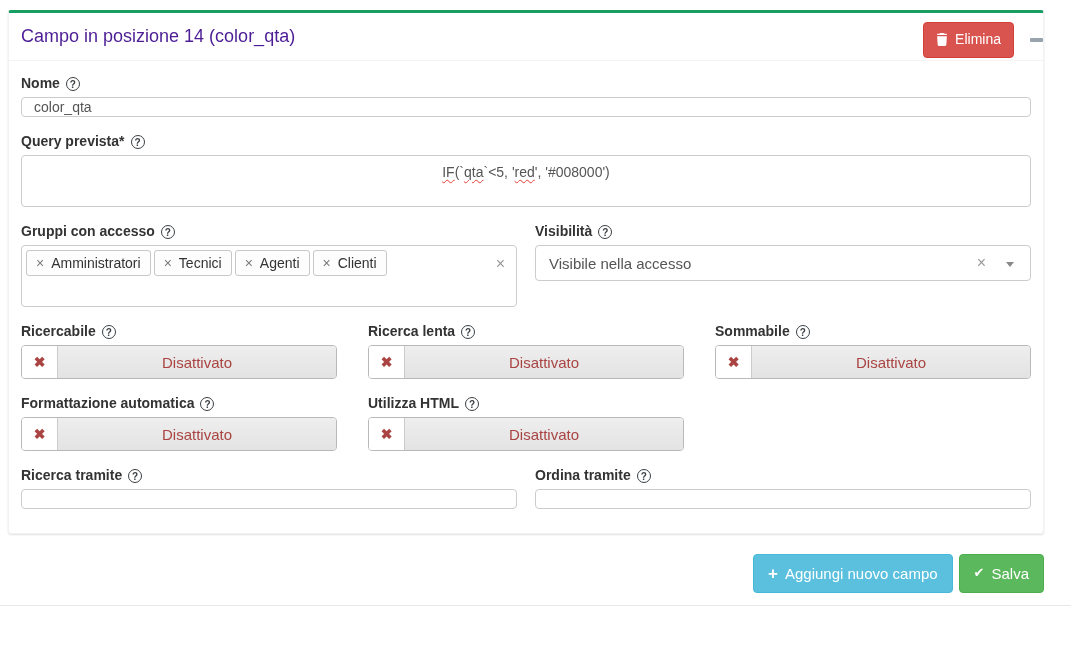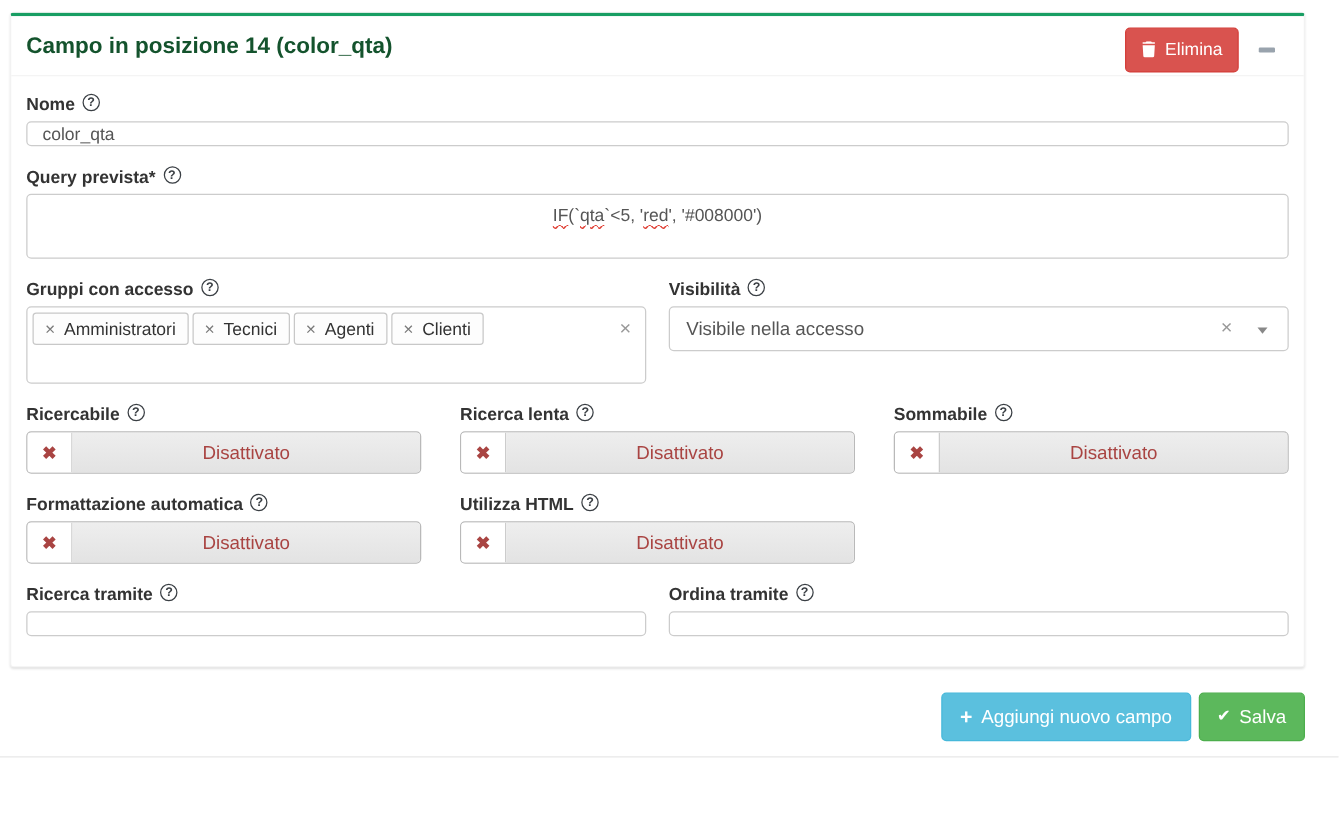--- a/index.html
+++ b/index.html
@@ -14,37 +14,37 @@
     border: 1px solid #f2f2f2;
     border-top: 3px solid #189e63;
     border-radius: 3px;
     box-shadow: 0 1px 2px rgba(0,0,0,.12);
   }
   .card-header {
     position: relative;
     padding: 13px 12px;
     border-bottom: 1px solid #f4f4f4;
   }
-  .card-title { font-size: 18px; font-weight: 700; color: #14532d; }
-  .card-tools { position: absolute; right: 23px; top: 9px; display: flex; align-items: center; gap: 16px; }
+  .card-title { font-size: 18px; font-weight: 400; color: #4c1d95; }
+  .card-tools { position: absolute; right: 0; top: 9px; display: flex; align-items: center; gap: 16px; }
 
   .btn { display: inline-flex; align-items: center; gap: 7px; border-radius: 4px; cursor: pointer; font-size: 14px; line-height: 1.42; white-space: nowrap; }
   .btn-danger { background: #d9534f; border: 1px solid #d43f3a; color: #fff; padding: 7px 12px; }
   .collapse-dash { width: 13px; height: 4px; background: #99a3ad; border-radius: 1px; display: inline-block; }
 
   .card-body { padding: 14px 12px 24px 12px; }
 
   .form-group { margin-bottom: 16px; }
   .row { display: flex; }
   .row.halves { gap: 18px; }
   .row.halves > .col { flex: 1; min-width: 0; }
   .row.thirds { gap: 31px; }
   .row.thirds > .col { width: calc((100% - 62px) / 3); min-width: 0; }
 
-  label.field-label { display: flex; align-items: flex-start; gap: 6px; font-weight: 700; font-size: 14px; color: #333; margin-bottom: 6px; }
+  label.field-label { display: flex; align-items: flex-end; gap: 6px; font-weight: 700; font-size: 14px; color: #333; margin-bottom: 6px; }
   .help-icon {
     width: 14px; height: 14px; border: 1px solid #3a3f44; border-radius: 50%;
     display: inline-flex; align-items: center; justify-content: center;
     font-size: 10px; font-weight: 700; color: #3a3f44; flex: 0 0 auto; cursor: pointer;
   }
 
   .text-input {
     width: 100%; height: 20px; border: 1px solid #ccc; border-radius: 4px;
     padding: 6px 12px; font-size: 14px; color: #555; background: #fff;
     font-family: "Liberation Sans", sans-serif; outline: none;

